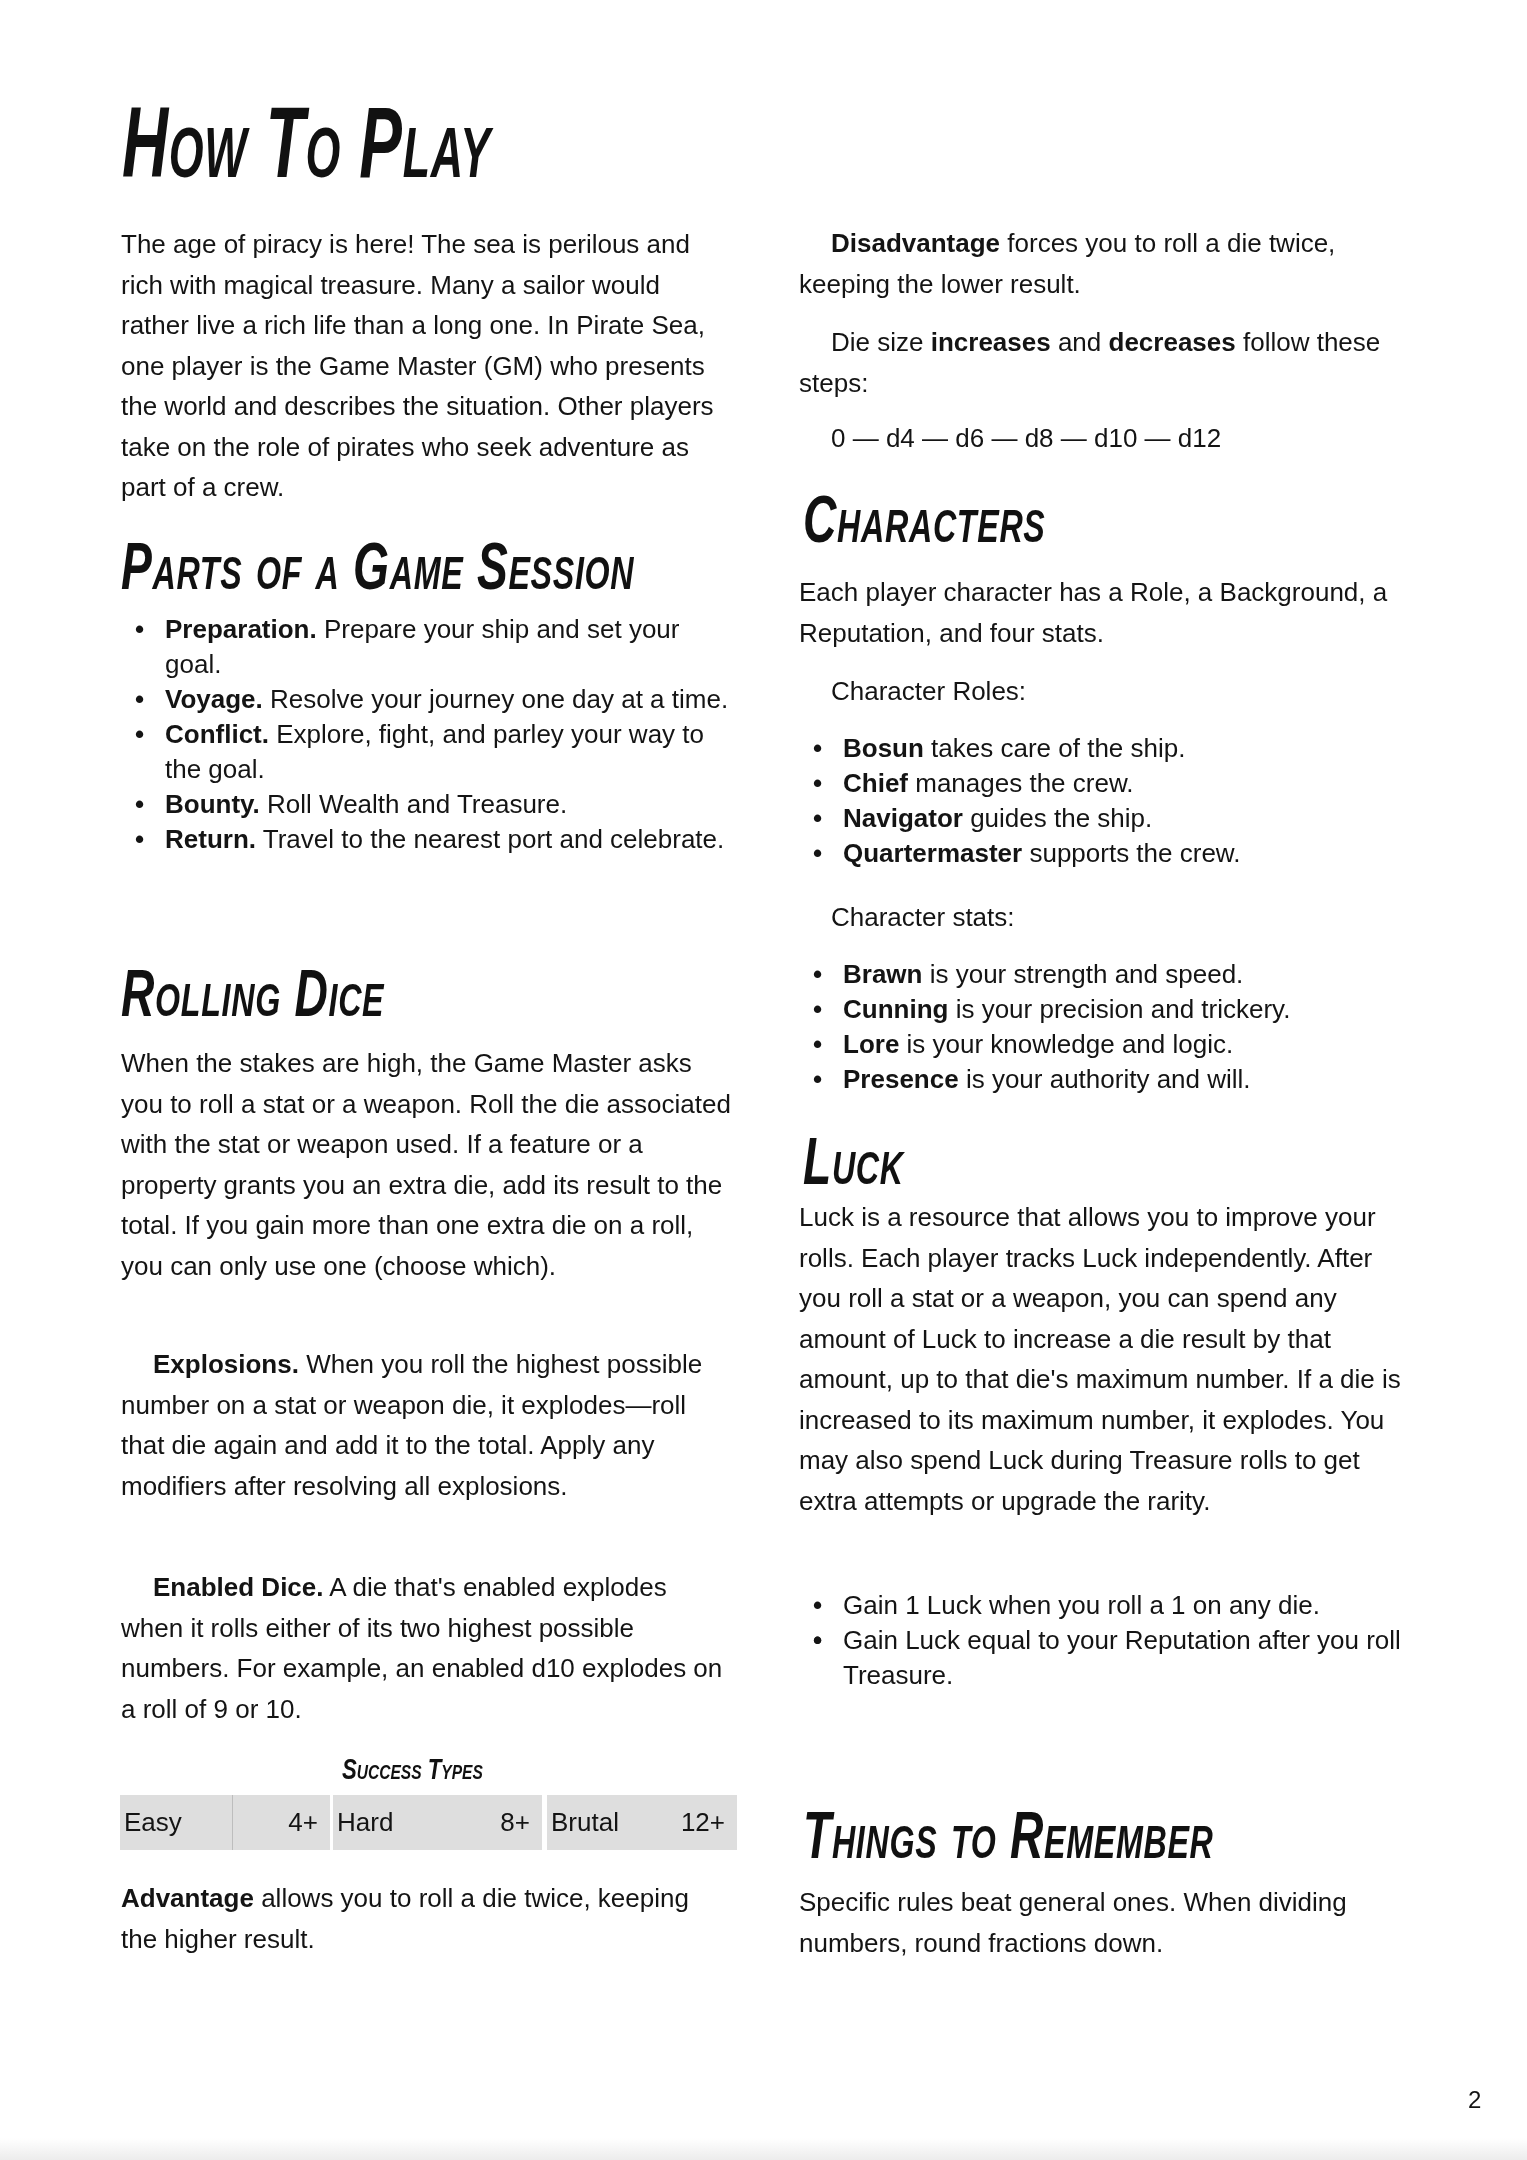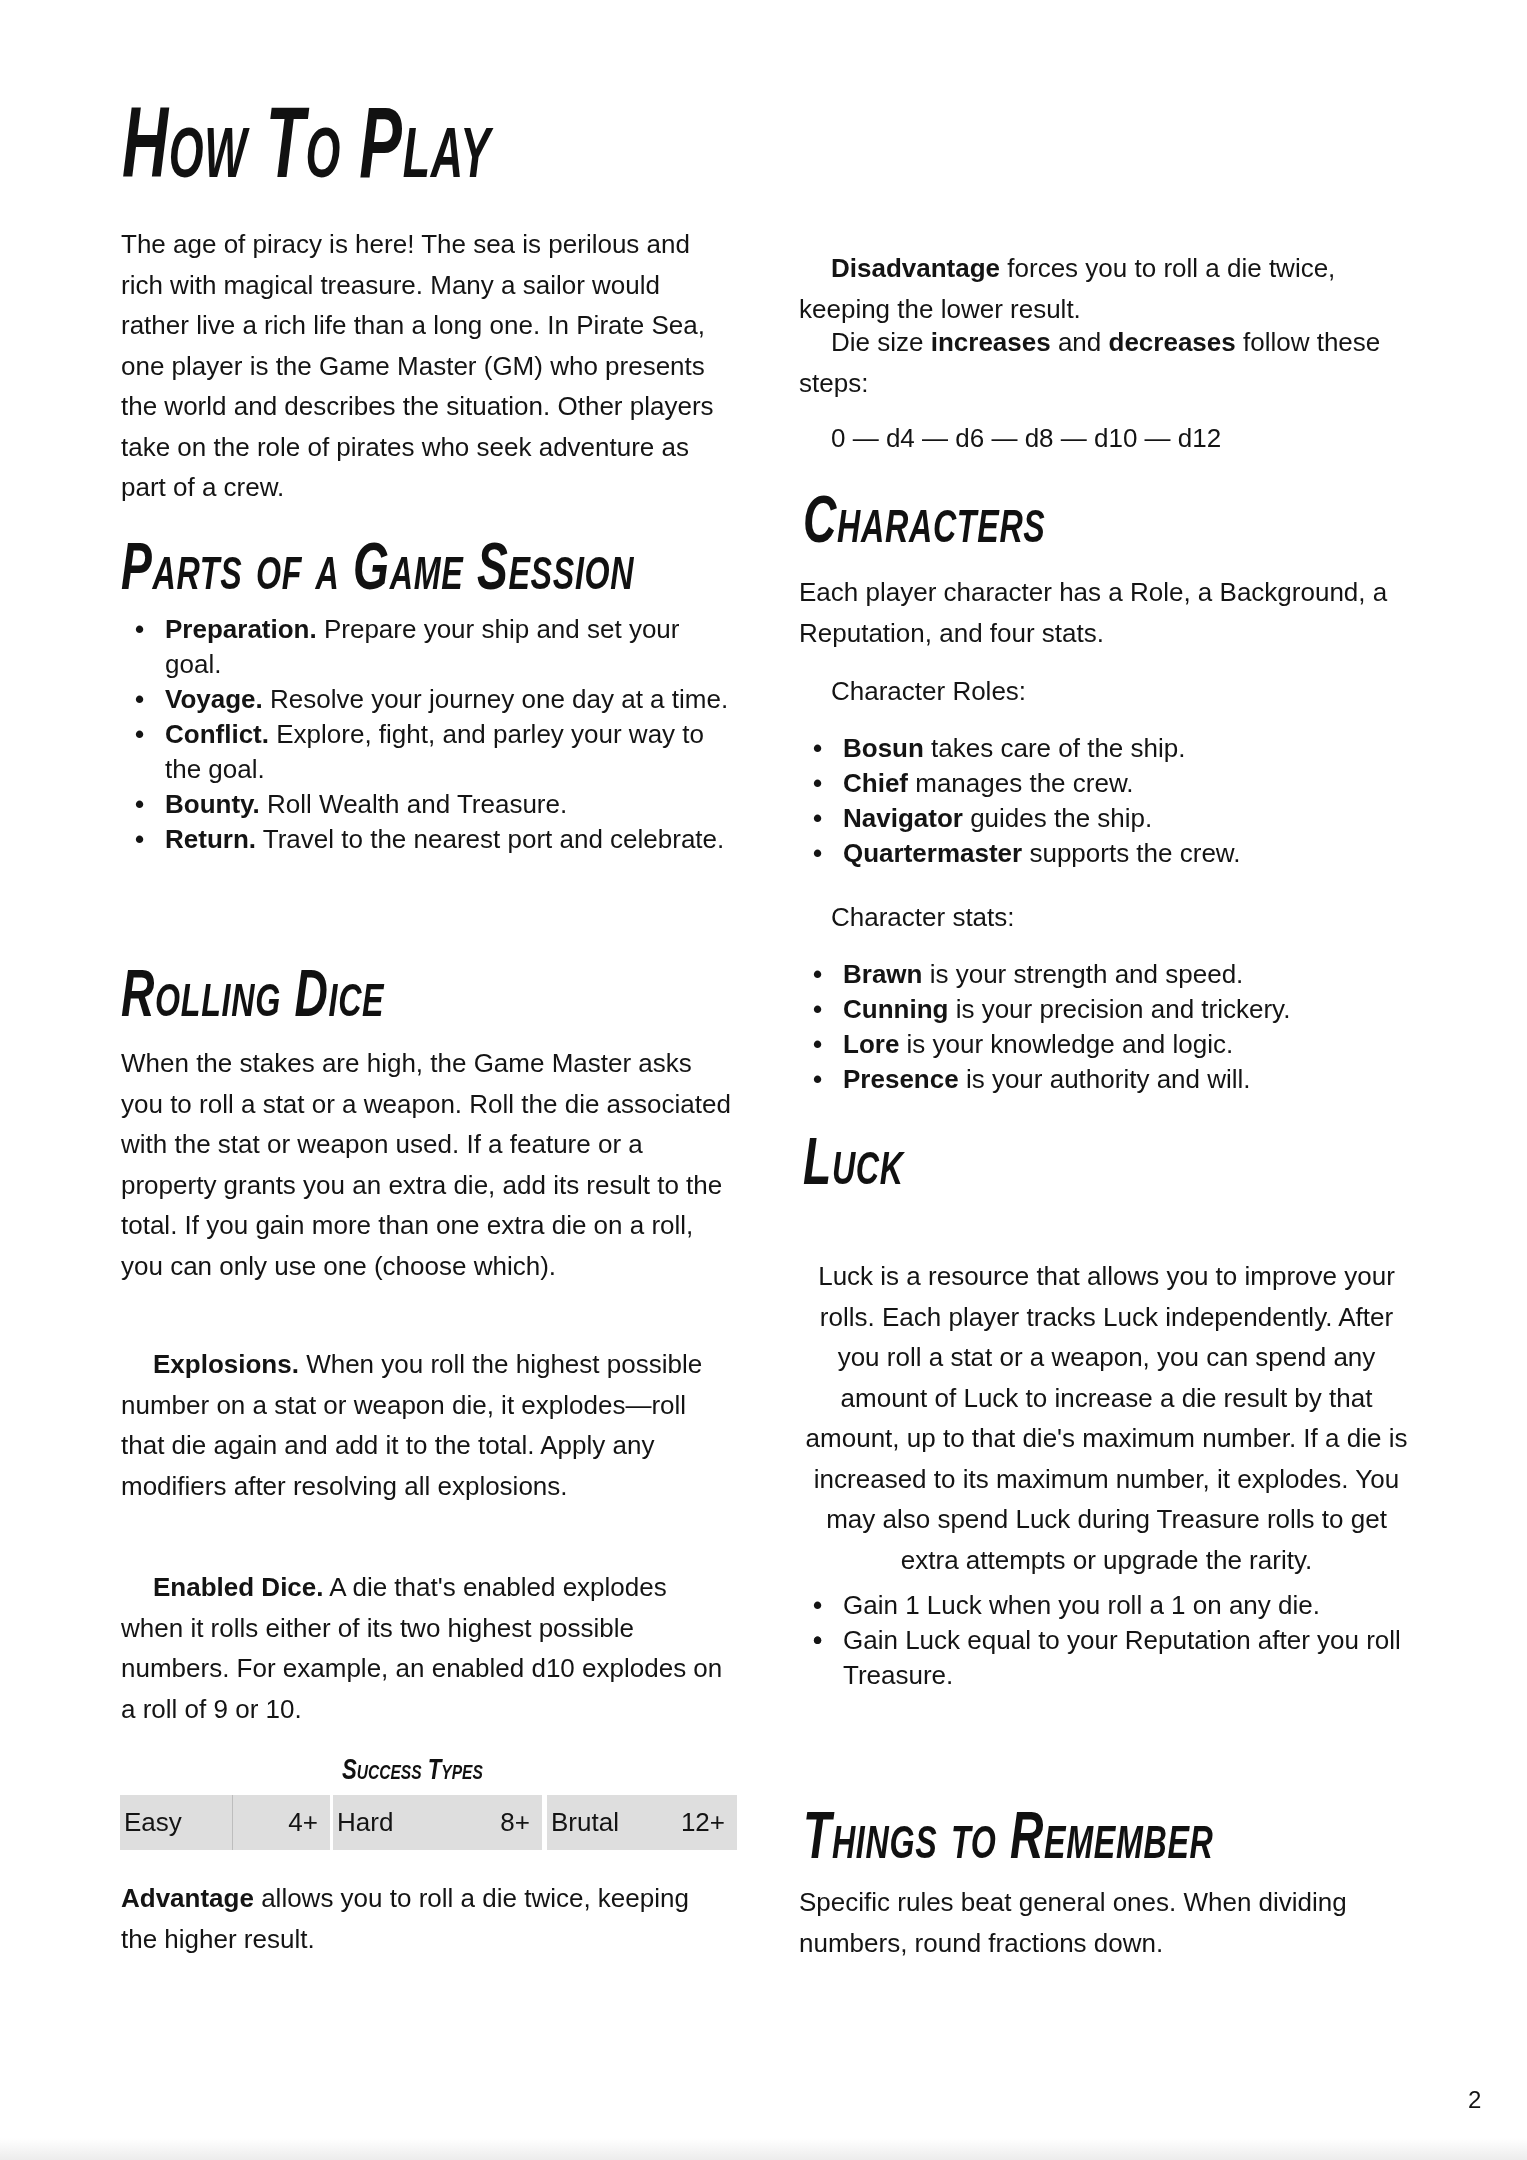--- a/index.html
+++ b/index.html
@@ -95,21 +95,21 @@
   <div class="cell" style="left:547px; width:190px;">
     <span class="lab">Brutal</span>
     <span class="val">12+</span>
   </div>
 </div>
 
 <div class="block col-l" style="top:1878px;">
   <p><b>Advantage</b><span> allows you to roll a die twice, keeping the higher result.</span></p>
 </div>
 
-<div class="block col-r indent" style="top:223px;margin-top:25px;">
+<div class="block col-r indent" style="top:223px;">
   <p><b>Disadvantage</b><span> forces you to roll a die twice, keeping the lower result.</span></p>
 </div>
 
 <div class="block col-r indent" style="top:322px;">
   <p><span>Die size </span><b>increases</b><span> and </span><b>decreases</b><span> follow these steps:</span></p>
 </div>
 
 <div class="block col-r" style="top:418px; left:831px;">0 — d4 — d6 — d8 — d10 — d12</div>
 
 <h2 class="heading h-sec" style="left:803px; top:486px;">Characters</h2>
@@ -131,21 +131,21 @@
 
 <ul class="blist" style="left:799px; top:957px; width:570px;">
   <li><span class="bullet">•</span><b>Brawn</b><span> is your strength and speed.</span></li>
   <li><span class="bullet">•</span><b>Cunning</b><span> is your precision and trickery.</span></li>
   <li><span class="bullet">•</span><b>Lore</b><span> is your knowledge and logic.</span></li>
   <li><span class="bullet">•</span><b>Presence</b><span> is your authority and will.</span></li>
 </ul>
 
 <h2 class="heading h-sec" style="left:803px; top:1128px;">Luck</h2>
 
-<div class="block col-r" style="top:1256px;text-align:center;">
+<div class="block col-r" style="top:1197px;">
   <p>Luck is a resource that allows you to improve your rolls. Each player tracks Luck independently. After you roll a stat or a weapon, you can spend any amount of Luck to increase a die result by that amount, up to that die's maximum number. If a die is increased to its maximum number, it explodes. You may also spend Luck during Treasure rolls to get extra attempts or upgrade the rarity.</p>
 </div>
 
 <ul class="blist" style="left:799px; top:1588px; width:580px;">
   <li><span class="bullet">•</span><span>Gain 1 Luck when you roll a 1 on any die.</span></li>
   <li><span class="bullet">•</span></li>
   <li><span class="bullet">•</span><span>Gain Luck equal to your Reputation after you roll Treasure.</span></li>
 </ul>
 
 <h2 class="heading h-sec" style="left:803px; top:1802px;">Things to Remember</h2>

